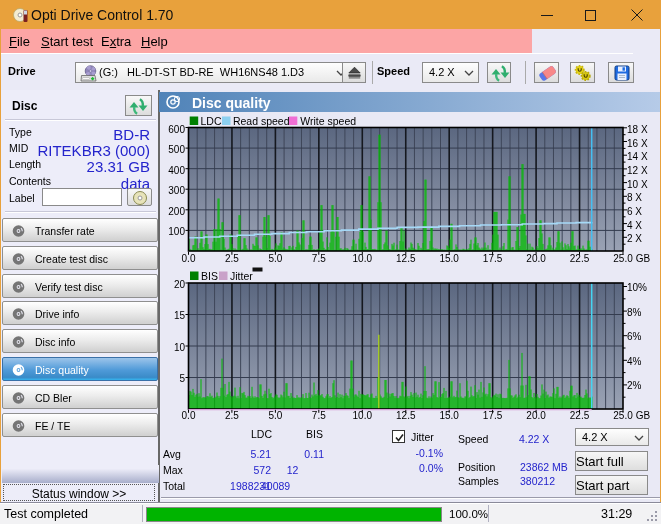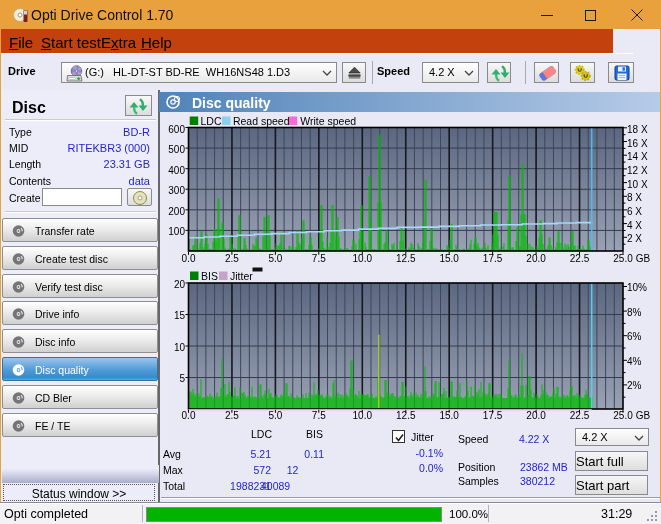--- a/index.html
+++ b/index.html
@@ -2,35 +2,35 @@
 <html><head><meta charset="utf-8"><style>
 *{margin:0;padding:0;box-sizing:border-box}
 html,body{width:661px;height:524px;overflow:hidden}
 body{font-family:"Liberation Sans",sans-serif;position:relative;background:#eaeaf6}
 #ledge{left:0;top:29px;width:1px;height:495px;background:#e8a13c}#redge{left:660px;top:29px;width:1px;height:495px;background:#e8a13c}
 .abs{position:absolute}
 
 #title{left:0;top:0;width:661px;height:29px;background:#e8a13c}
 #title .txt{left:31px;top:7px;font-size:14px;color:#101010}
 
-#menu{left:1px;top:29px;width:612px;height:24px;background:#c2410c;font-size:15px;color:#000}
+#menu{left:1px;top:29px;width:531px;height:24px;background:#fca5a5;font-size:13px;color:#000}
 #menu span{position:absolute;top:5px}
 u{text-decoration:underline}
 
 #toolbar{left:1px;top:53px;width:632px;height:37px;background:#eaeaf6;border-top:1px solid #fff}
 .lbl{font-weight:bold;font-size:11px;color:#000}
 .combo{position:absolute;background:linear-gradient(#fefefe,#e9e9e9);border:1px solid #8a8a8a;font-size:11px;color:#000}
 .tbtn{position:absolute;background:linear-gradient(#f8f8f8,#dcdcdc);border:1px solid #8a8a8a}
 .vsep{position:absolute;width:1px;background:#aaa}
 
 #lpanel{left:1px;top:90px;width:159px;height:412px;background:#ededf9;border-right:2px solid #686868}
 .navbtn{position:absolute;left:1px;width:156px;height:24px;border:1px solid #8f8f8f;border-radius:2px;background:linear-gradient(#ffffff,#ececec 45%,#d2d2d2 95%);font-size:10.5px;color:#000}
 .navbtn .t{position:absolute;left:32px;top:6px}
 .navsel{background:linear-gradient(#9cc4ea,#4f9ad8 55%,#3a8bc8 88%,#35b5ef);border-color:#3a70a8;color:#fff}
-.ival{position:absolute;font-size:11px;color:#2424cc;right:8px;text-align:center}
+.ival{position:absolute;font-size:15px;color:#2424cc;right:8px;text-align:center}
 .ilbl{position:absolute;left:8px;font-size:10.5px;color:#000}
 
 #mpanel{left:161px;top:90px;width:499px;height:412px;background:#e9e9f5}
 #chdr{left:-2px;top:2px;width:501px;height:20px;background:linear-gradient(90deg,#5083b8,#b6cbe8);color:#fff;font-weight:bold;font-size:14px}
 
 #sbar{left:0px;top:502px;width:661px;height:22px;background:#f2f2f4;border-top:1px solid #8a8a9a;font-size:12.5px;color:#000}
 svg{position:absolute}
 .statlbl{position:absolute;font-size:10.5px;color:#000}
 .statval{position:absolute;font-size:10.5px;color:#2424cc}
 .pbtn{position:absolute;background:linear-gradient(#f6f6f6,#dedede);border:1px solid #8a8a8a;font-size:13px;color:#000;text-align:left}
@@ -59,21 +59,21 @@
 
 <div id="menu" class="abs">
  <span style="left:8px"><u>F</u>ile</span>
  <span style="left:40px"><u>S</u>tart test</span>
  <span style="left:100px">E<u>x</u>tra</span>
  <span style="left:140px"><u>H</u>elp</span>
 </div>
 
 <div id="toolbar" class="abs">
  <div class="abs lbl" style="left:7px;top:11px">Drive</div>
- <div class="combo" style="left:60px;top:8px;width:276px;height:21px">
+ <div class="combo" style="left:74px;top:8px;width:276px;height:21px">
    <svg class="abs" style="left:4px;top:2px" width="17" height="17" viewBox="0 0 17 17">
      <circle cx="10.5" cy="6" r="5.3" fill="#9186bb" stroke="#57507e" stroke-width="0.7"></circle>
      <path d="M10.5 6L6 2.8A5.3 5.3 0 0 1 10.5 0.7zM10.5 6l5.2-1.2a5.3 5.3 0 0 0-2.5-3.3zM10.5 6l2.4 4.7a5.3 5.3 0 0 0 2.8-3.5zM10.5 6l-4.8 2.3a5.3 5.3 0 0 0 3.2 2.9z" fill="#a89dd0"></path>
      <circle cx="10.5" cy="6" r="1.4" fill="#cfc8e8" stroke="#57507e" stroke-width="0.5"></circle>
      <path d="M1.5 10.5h13.5l1 5.5h-15z" fill="#dcdcdc" stroke="#666" stroke-width="0.8"></path>
      <rect x="3" y="12.8" width="6.5" height="1.6" fill="#f8f8f8" stroke="#999" stroke-width="0.4"></rect>
      <rect x="11.3" y="12.3" width="2.7" height="2.7" fill="#1fba35" transform="rotate(45 12.65 13.65)"></rect>
    </svg>
    <span class="abs" style="left:23px;top:3px">(G:)&nbsp;&nbsp; HL-DT-ST BD-RE&nbsp; WH16NS48 1.D3</span>
    <svg class="abs" style="right:4px;top:7px" width="10" height="7">
@@ -128,40 +128,40 @@
      <rect x="1" y="1" width="14" height="14" rx="1.5" fill="#1e6be0" stroke="#123c80"></rect>
      <rect x="4" y="1.5" width="8" height="5" fill="#e8f0ff"></rect>
      <rect x="8.5" y="2.3" width="2.4" height="3.4" fill="#1e6be0"></rect>
      <rect x="3.5" y="8.5" width="9" height="6.5" fill="#e8f0ff"></rect>
      <path d="M5 10.5h6M5 12.5h6" stroke="#9ab" stroke-width="0.8"></path>
    </svg>
  </div>
 </div>
 
 <div id="lpanel" class="abs">
- <div class="abs" style="left:11px;top:9px;font-weight:bold;font-size:16px">Disc</div>
+ <div class="abs" style="left:11px;top:9px;font-weight:bold;font-size:12px">Disc</div>
  <div class="tbtn" style="left:124px;top:5px;width:27px;height:21px">
    <svg class="abs" style="left:1px;top:0px" width="22" height="20" viewBox="0 0 22 20">
      <path d="M2.5 11.5 L7 6 L11.5 11.5 Z" fill="#2fae6e"></path>
      <path d="M7.3 11 C6.8 14 7.8 16.3 10.1 17.7" stroke="#3db87a" stroke-width="2.4" fill="none"></path>
      <path d="M11.5 9.5 L20.5 9.5 L16 15 Z" fill="#2fae6e"></path>
      <path d="M15.7 10 C16.2 7 15.2 4.7 12.9 3.3" stroke="#2fae6e" stroke-width="2.4" fill="none"></path>
    </svg>
  </div>
  <div class="abs" style="left:4px;top:29px;width:151px;height:1px;background:#c8c8d8"></div>
  <div class="abs" style="left:4px;top:30px;width:151px;height:1px;background:#ffffff"></div>
  <div class="ilbl" style="top:36px">Type</div>
     <div class="ival" style="top:36px">BD-R</div>
  <div class="ilbl" style="top:52px">MID</div>
     <div class="ival" style="top:52px">RITEKBR3 (000)</div>
  <div class="ilbl" style="top:68px">Length</div>
     <div class="ival" style="top:68px">23.31 GB</div>
  <div class="ilbl" style="top:85px">Contents</div>
     <div class="ival" style="top:85px">data</div>
- <div class="ilbl" style="top:102px">Create</div>
+ <div class="ilbl" style="top:102px">Label</div>
  <div class="abs" style="left:41px;top:98px;width:80px;height:18px;background:#fff;border:1px solid #8a8a8a"></div>
  <div class="tbtn" style="left:126px;top:98px;width:25px;height:18px;border-radius:2px">
    <svg class="abs" style="left:4px;top:1px" width="16" height="16" viewBox="0 0 16 16">
     <circle cx="8" cy="8" r="6.5" fill="#e7e3b9" stroke="#8a8a52"></circle>
     <circle cx="8" cy="8" r="2" fill="#fff" stroke="#999"></circle>
    </svg>
  </div>
  <div class="abs" style="left:4px;top:121px;width:151px;height:1px;background:#c8c8d8"></div>
  <div class="abs" style="left:4px;top:122px;width:151px;height:1px;background:#ffffff"></div>
 
@@ -381,21 +381,21 @@
       </svg>
  </div>
  <div class="pbtn" style="left:414px;top:361px;width:73px;height:20px;padding-top:2px">Start full</div>
  <div class="pbtn" style="left:414px;top:385px;width:73px;height:20px;padding-top:2px">Start part</div>
  <div class="abs" style="left:0;top:407px;width:499px;height:1px;background:#9a9aaa"></div>
  <div class="abs" style="left:0;top:408px;width:499px;height:1px;background:#fdfdfd"></div>
 </div>
 
 <div id="sbar" class="abs">
  <div class="abs" style="left:0;top:0;width:661px;height:1px;background:#fff"></div>
- <div class="abs" style="left:4px;top:4px">Opti completed</div>
+ <div class="abs" style="left:4px;top:4px">Test completed</div>
  <div class="abs" style="left:142px;top:2px;width:1px;height:17px;background:#b0b0c0"></div>
  <div class="abs" style="left:146px;top:4px;width:296px;height:15px;border:1px solid #888;background:#00b400"></div>
  <div class="abs" style="left:449px;top:5px;font-size:11.5px">100.0%</div>
  <div class="abs" style="left:488px;top:2px;width:1px;height:17px;background:#b0b0c0"></div>
  <div class="abs" style="left:601px;top:4px">31:29</div>
  <svg class="abs" style="left:646px;top:7px" width="13" height="13">
       <g fill="#9a9aa8">
         <rect x="9" y="9" width="2" height="2"></rect>
         <rect x="9" y="5" width="2" height="2"></rect>
         <rect x="9" y="1" width="2" height="2"></rect>

